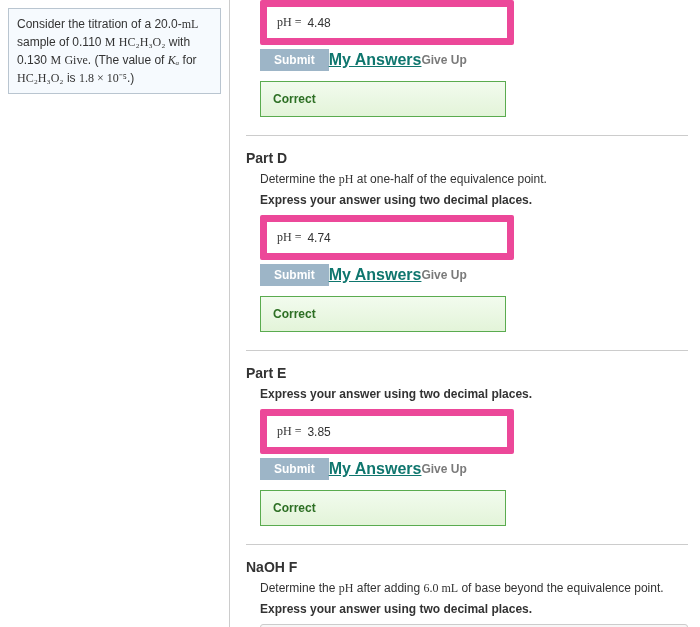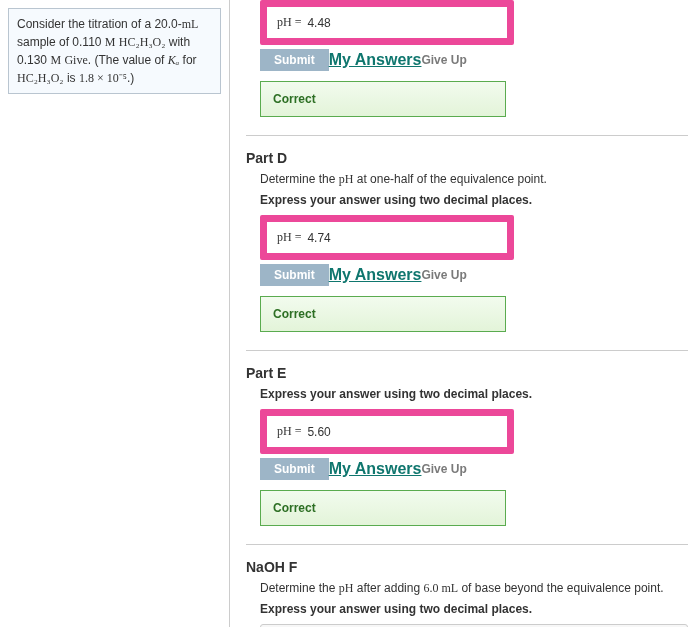--- a/index.html
+++ b/index.html
@@ -193,21 +193,21 @@
       </div>
     </div>
     <hr class="sep">
 
     <div class="part">
       <div class="part-title">Part E</div>
       <div class="part-body">
         <div class="instr">Express your answer using two decimal places.</div>
         <div class="answer-row">
           <span class="roman">pH =</span>
-          <span class="val">5.60</span>
+          <span class="val">3.85</span>
         </div>
         <div class="button-row">
           <button class="btn-submit">Submit</button>
           <span class="link">My Answers</span>
           <span class="text-muted">Give Up</span>
         </div>
         <div class="correct-box">Correct</div>
       </div>
     </div>
     <hr class="sep">

